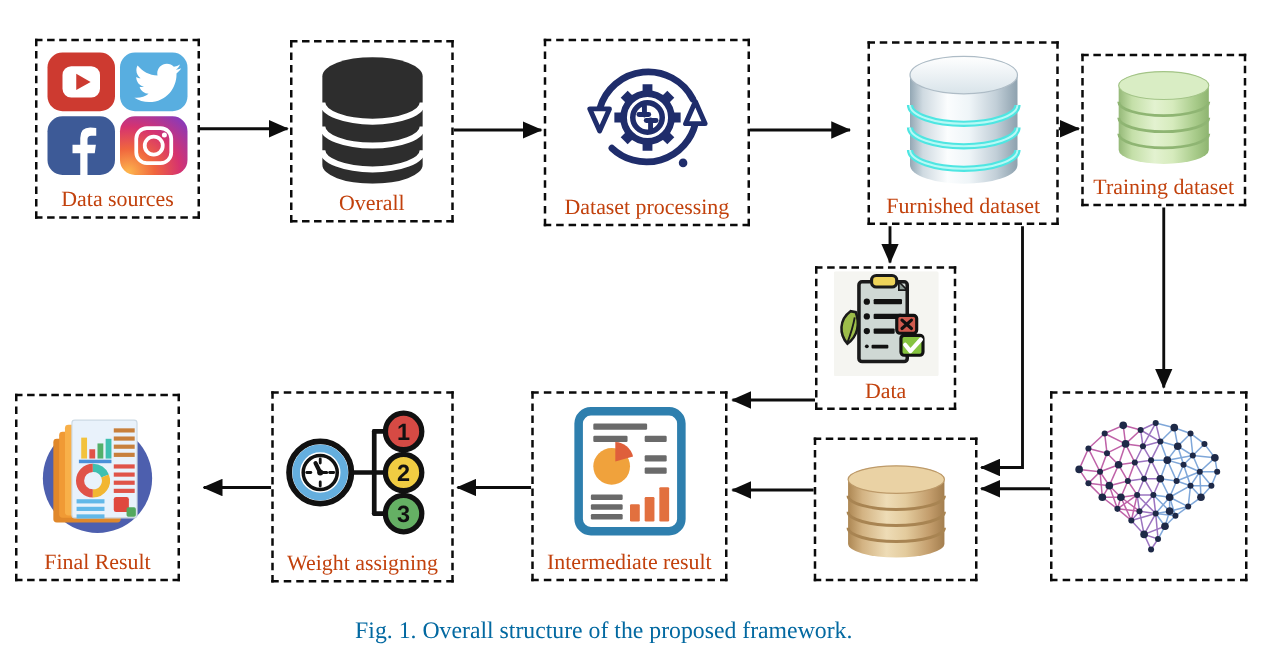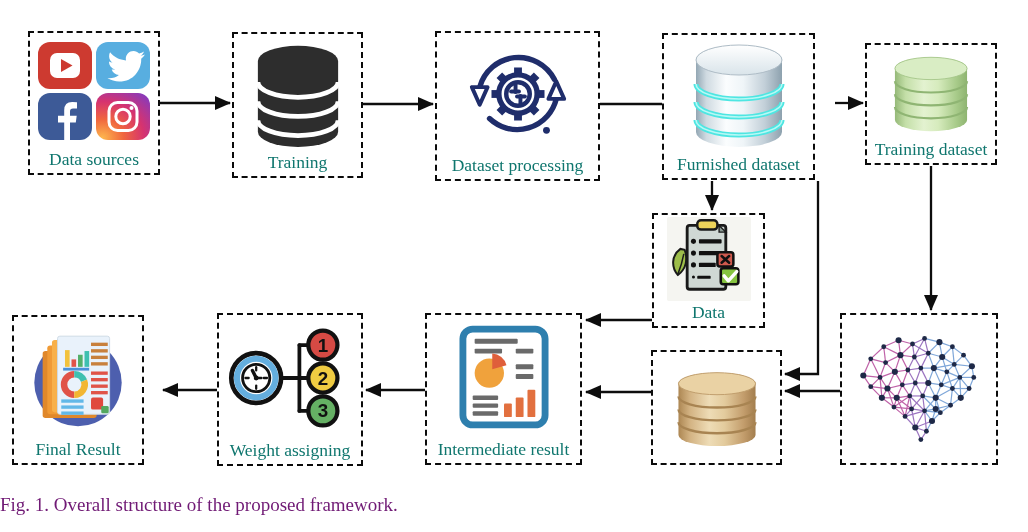--- a/index.html
+++ b/index.html
@@ -1,24 +1,24 @@
 <!DOCTYPE html>
 <html><head>
 <meta charset="utf-8">
 <style>
   html,body{margin:0;padding:0;background:#ffffff;}
   .canvas{position:relative;width:1028px;height:532px;background:#ffffff;overflow:hidden;
           font-family:"Liberation Serif",serif;}
   .node{position:absolute;border:2.4px dashed #0b0b0b;box-sizing:border-box;background:#fff;
         display:flex;flex-direction:column;align-items:center;}
   .icon-wrap{flex:1 1 auto;display:flex;align-items:center;justify-content:center;width:100%;overflow:hidden;}
-  .node-label{font-size:17.5px;color:#0f766e;line-height:1.05;padding-bottom:5px;white-space:nowrap;text-align:right;}
+  .node-label{font-size:17.5px;color:#c2410c;line-height:1.05;padding-bottom:5px;white-space:nowrap;text-align:right;}
   #arrows{position:absolute;left:0;top:0;pointer-events:none;}
   .caption{position:absolute;top:494px;left:0;width:100%;box-sizing:border-box;padding-right:62px;
-           text-align:left;font-size:19px;color:#701a75;}
+           text-align:center;font-size:19px;color:#0369a1;}
 </style>
 </head>
 <body>
 
 <div class="canvas">
 
   <svg id="arrows" width="1028" height="532">
     <defs>
       <marker id="ah" markerUnits="userSpaceOnUse" markerWidth="16" markerHeight="14" refX="15" refY="7" orient="auto">
         <path d="M0,0 L16,7 L0,14 Z" fill="#0d0d0d"></path>
@@ -81,21 +81,21 @@
 
   <div class="node" style="left:232px;top:32px;width:131px;height:146px">
     <div class="icon-wrap">
       <svg width="96" height="107" viewBox="0 0 100 112">
         <path d="M8,22 A42,16 0 0 1 92,22 L92,96 A42,16 0 0 1 8,96 Z" fill="#2d2d2d"></path>
         <path d="M8,44 A42,16 0 0 0 92,44" stroke="#ffffff" stroke-width="5" fill="none"></path>
         <path d="M8,64 A42,16 0 0 0 92,64" stroke="#ffffff" stroke-width="5" fill="none"></path>
         <path d="M8,84 A42,16 0 0 0 92,84" stroke="#ffffff" stroke-width="5" fill="none"></path>
       </svg>
     </div>
-    <div class="node-label">Training</div>
+    <div class="node-label">Overall</div>
   </div>
 
   <div class="node" style="left:435px;top:31px;width:165px;height:150px">
     <div class="icon-wrap">
       <svg width="108" height="108" viewBox="0 0 110 110">
         <g stroke="#1f2d6b" fill="none" stroke-linecap="round">
           <path d="M92,40 A41,41 0 0 0 16,48" stroke-width="5.5"></path>
           <path d="M26,80 A41,41 0 0 0 94,60" stroke-width="5.5"></path>
         </g>
         <polygon points="8,48 24,48 16,66" fill="#ffffff" stroke="#1f2d6b" stroke-width="4" stroke-linejoin="round"></polygon>
@@ -117,21 +117,21 @@
             <path d="M52.5,45.5 V53"></path>
             <path d="M57.5,57 V64.5"></path>
             <path d="M54,57.5 H62"></path>
         </g>
         <circle cx="84" cy="92" r="3.5" fill="#1f2d6b"></circle>
       </svg>
     </div>
     <div class="node-label">Dataset processing</div>
   </div>
 
-  <div class="node" style="left:662px;top:33px;width:153px;height:147px">
+  <div class="node" style="left:694px;top:33px;width:153px;height:147px">
     <div class="icon-wrap">
       <svg width="100" height="110" viewBox="0 0 100 110">
         <defs>
           <linearGradient id="gs" x1="0" y1="0" x2="1" y2="0">
             <stop offset="0" stop-color="#93a7b4"></stop>
               <stop offset="0.12" stop-color="#cfdae1"></stop>
             <stop offset="0.35" stop-color="#fbfdfe"></stop>
               <stop offset="0.55" stop-color="#eff5f8"></stop>
             <stop offset="0.8" stop-color="#c2cfd8"></stop>
               <stop offset="1" stop-color="#8da1ae"></stop>

